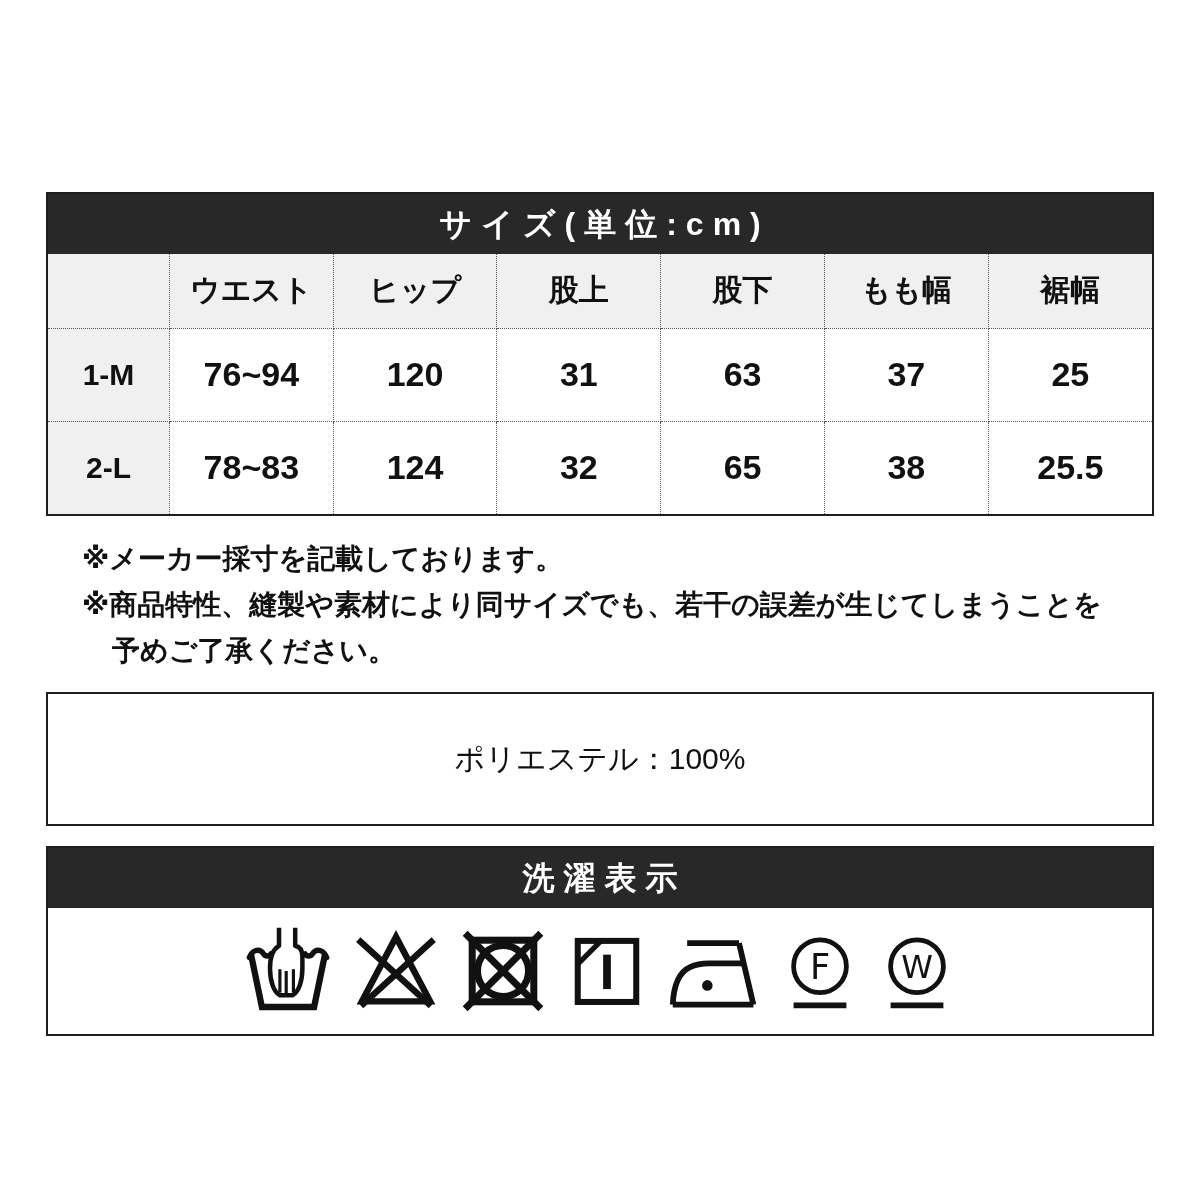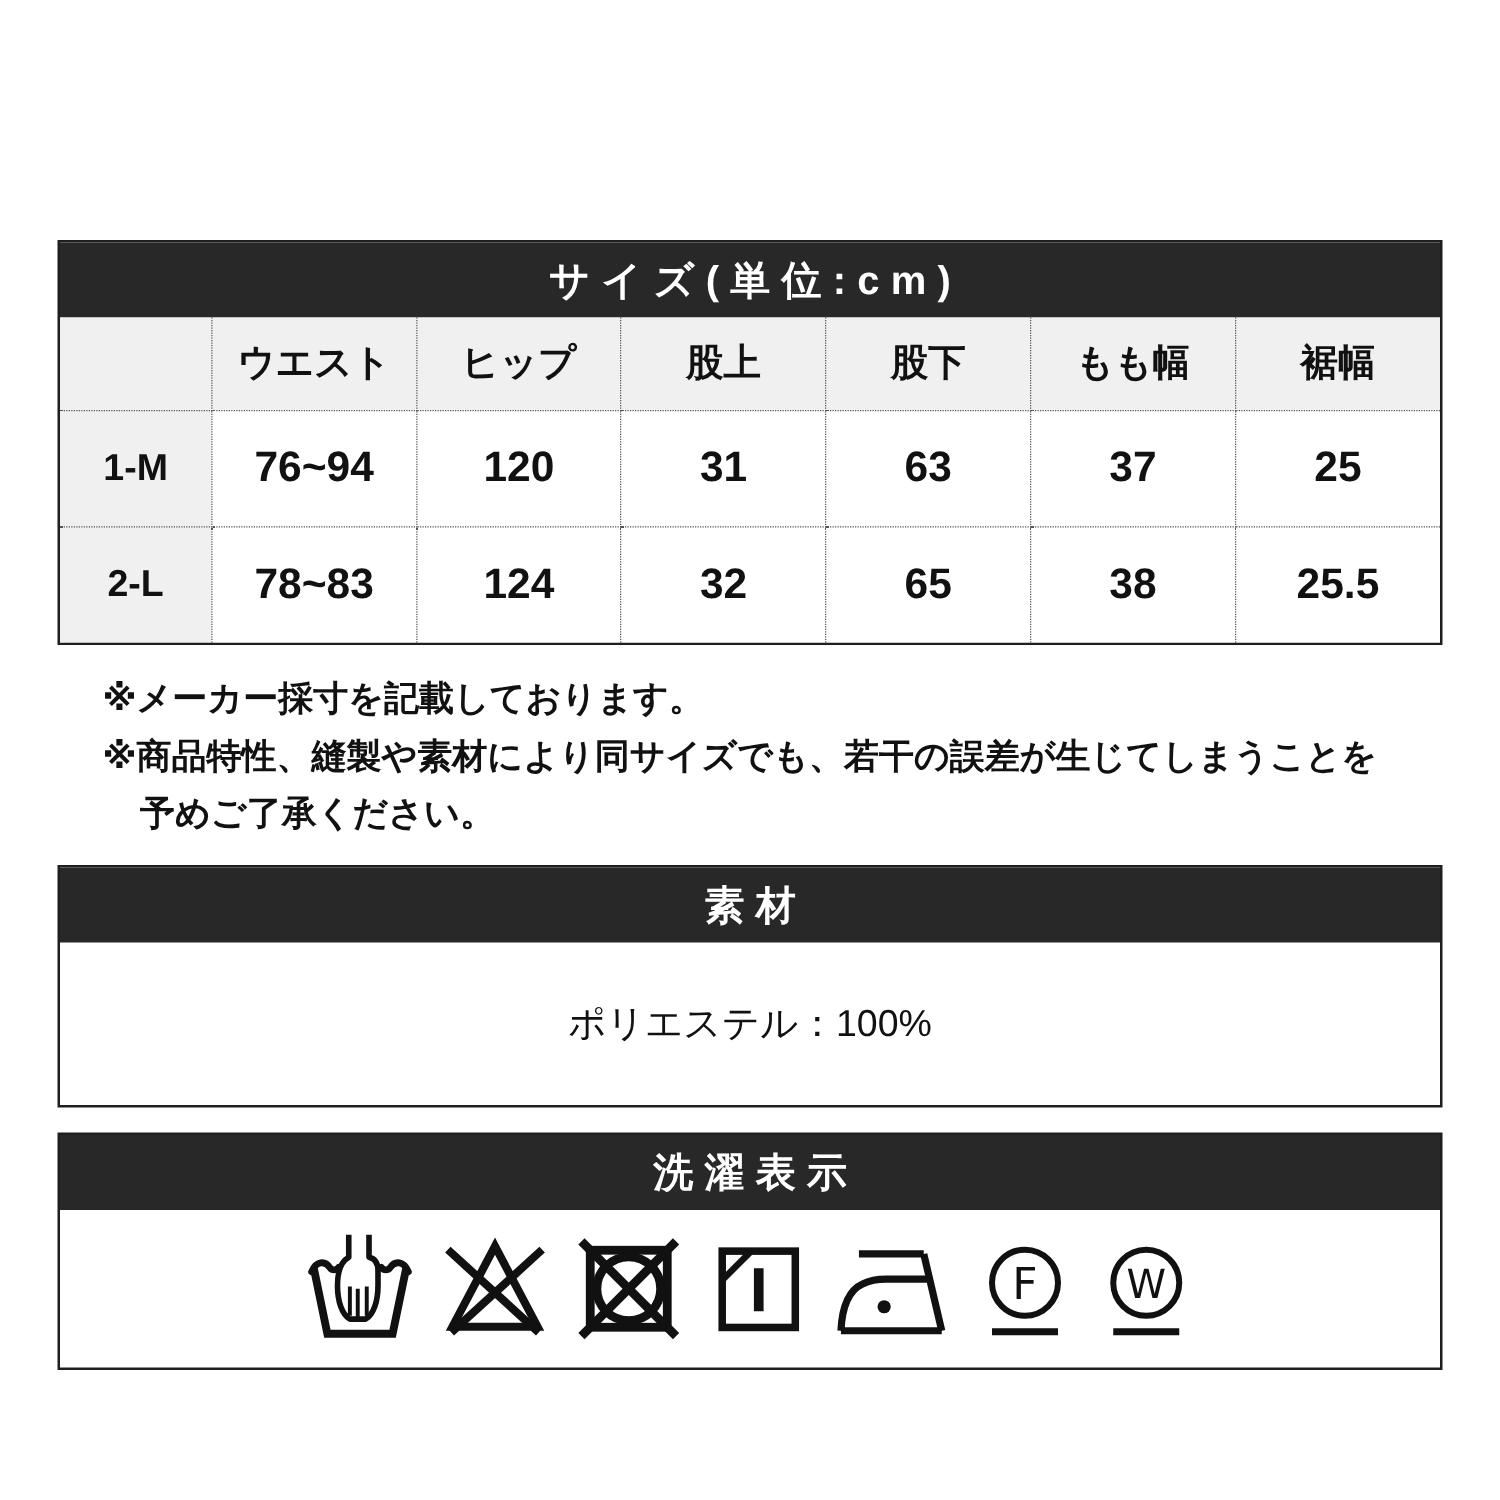--- a/index.html
+++ b/index.html
@@ -139,21 +139,20 @@
       </table>
   </div>
 
   <div class="notes">
     <div>※メーカー採寸を記載しております。</div>
     <div>※商品特性、縫製や素材により同サイズでも、若干の誤差が生じてしまうことを</div>
     <div class="cont">予めご了承ください。</div>
   </div>
 
   <div class="box material-box">
-    <div class="bar">素材</div>
     <div class="material-content">ポリエステル：100%</div>
   </div>
 
   <div class="box laundry-box">
     <div class="bar">洗濯表示</div>
     <div class="laundry-content">
 
       <svg class="licon" viewBox="0 0 100 100" width="90" height="96">
         <path d="M7,35 C11,25 19,25 23,31 C25,34 29,34 31,31" fill="none" stroke="#111" stroke-width="6" stroke-linecap="round"></path>
         <path d="M93,35 C89,25 81,25 77,31 C75,34 71,34 69,31" fill="none" stroke="#111" stroke-width="6" stroke-linecap="round"></path>

